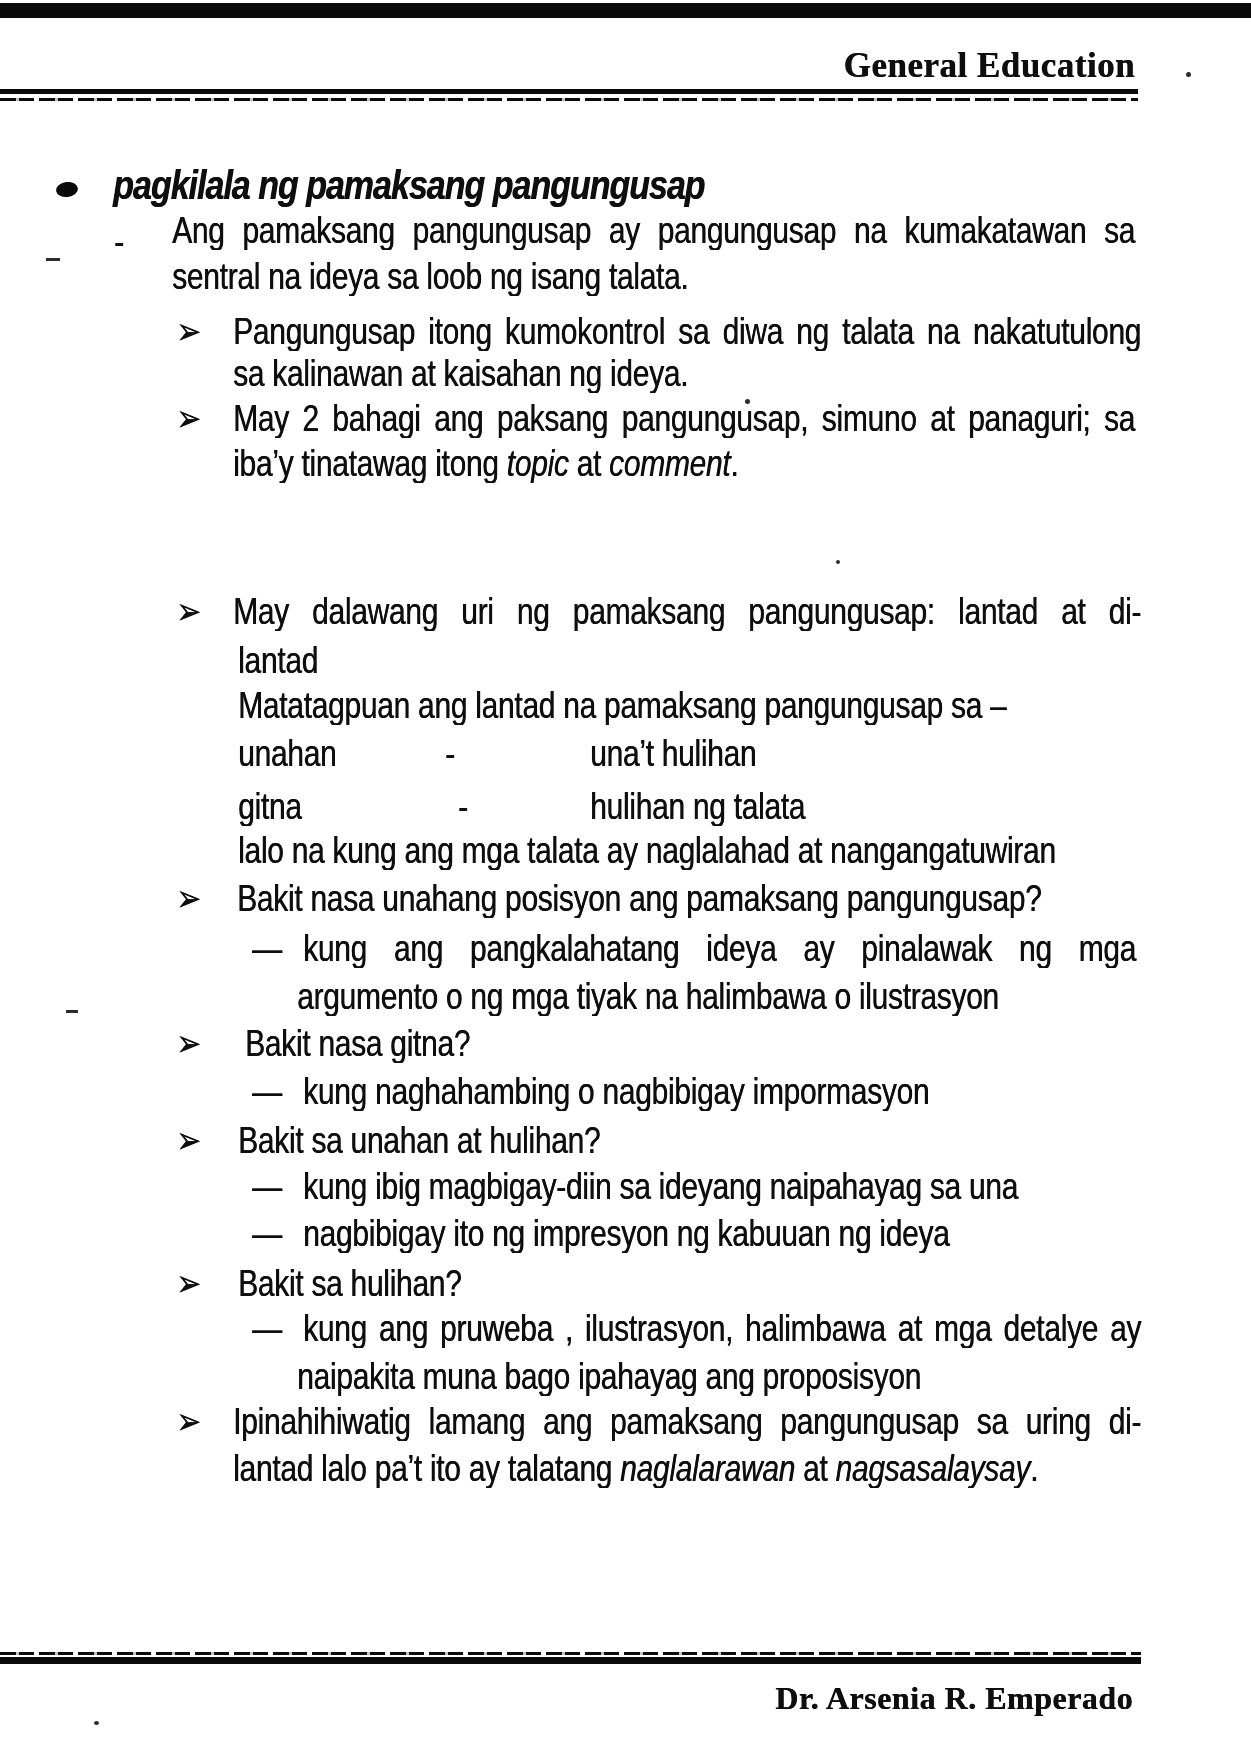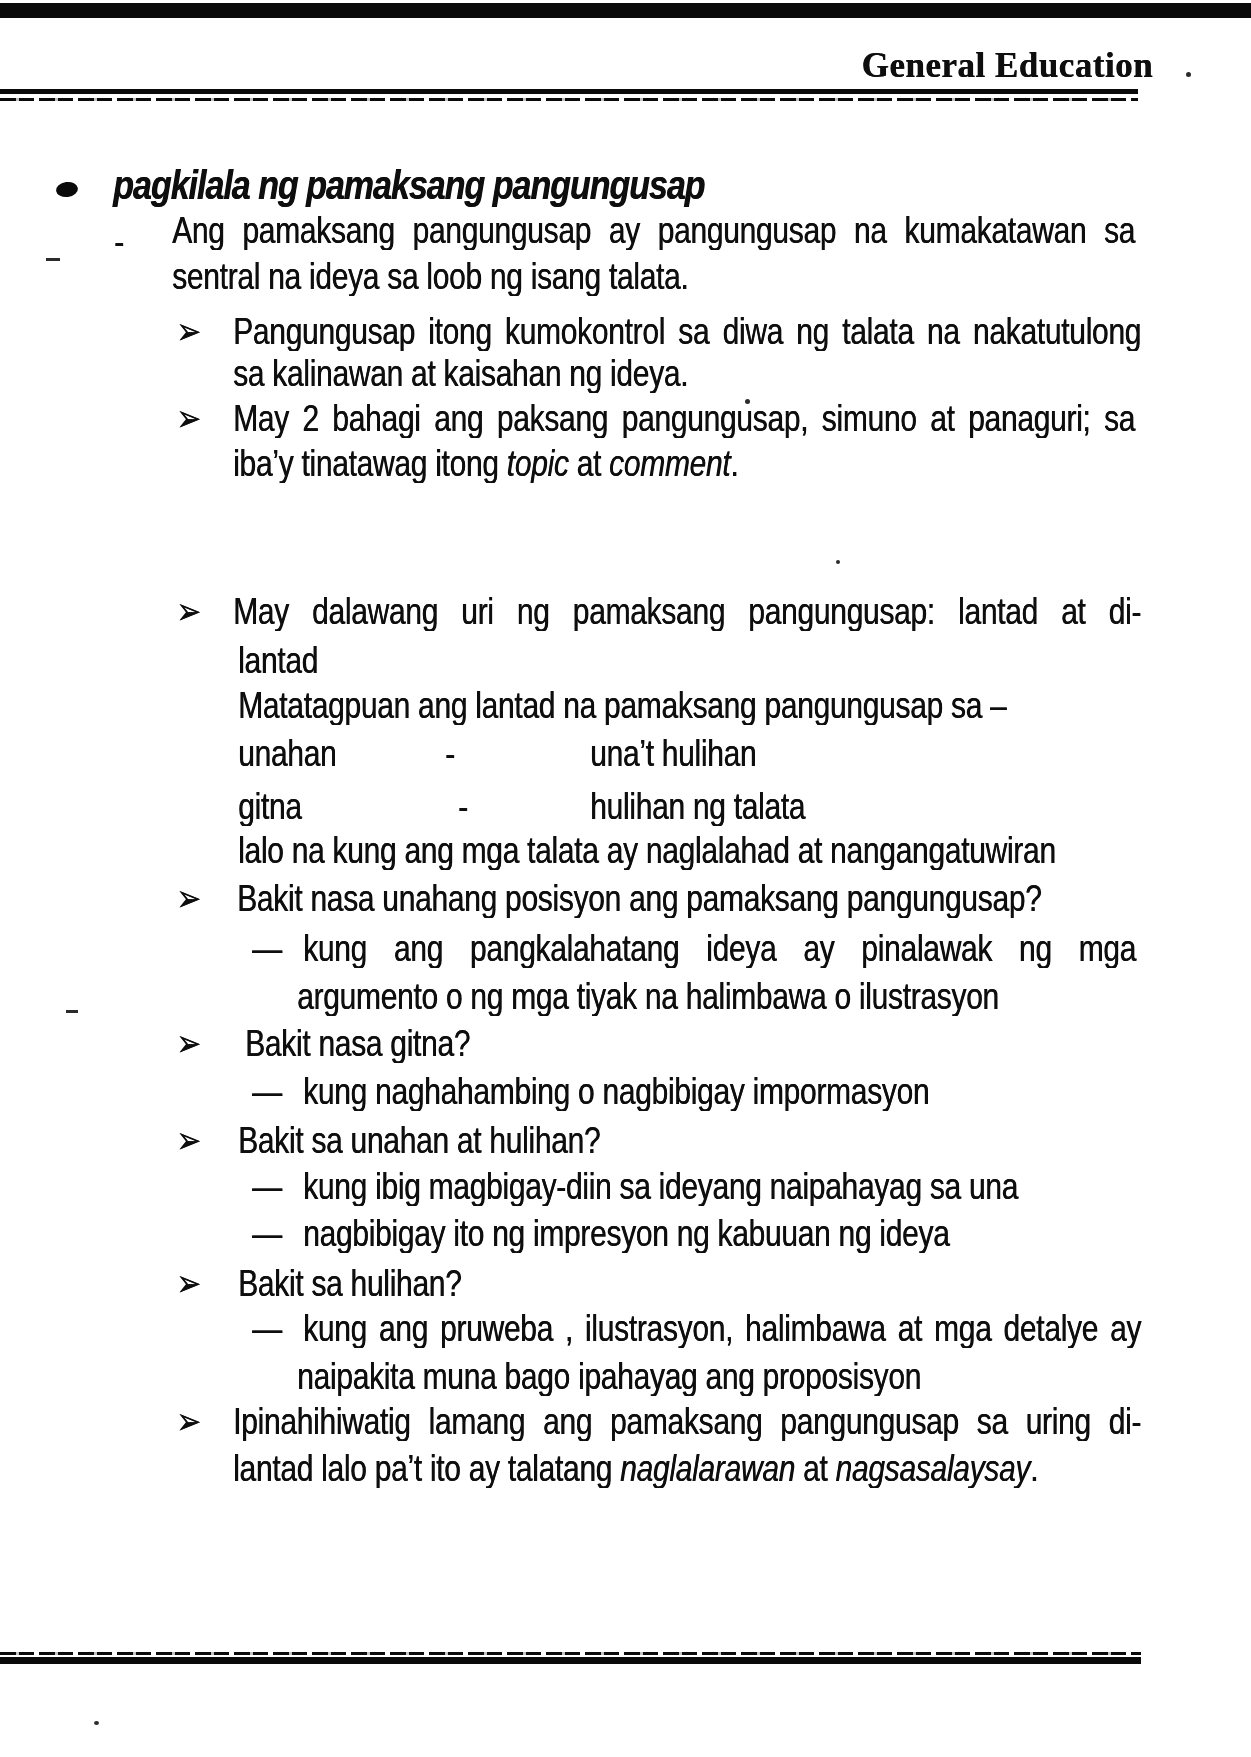--- a/index.html
+++ b/index.html
@@ -60,21 +60,21 @@
   .artifact{position:absolute;background:#2b2b2b;}
   .round{border-radius:50%;}
 </style>
 </head>
 <body>
 
 <div class="page">
 
   <div class="bar" style="left:0;top:3px;width:1251px;height:15px"></div>
 
-  <div class="serif" style="left:18px;top:46px;width:1135px">General Education</div>
+  <div class="serif" style="left:0;top:46px;width:1135px">General Education</div>
   <div class="bar" style="left:0;top:89px;width:1138px;height:5px"></div>
   <div class="dashline" style="left:0;top:98px;width:1138px"></div>
 
   <div class="bullet-dot" style="left:56px;top:182px;width:22px;height:15px"></div>
   <div class="heading" style="left:113px;top:165px">pagkilala ng pamaksang pangungusap</div>
 
   <div class="bl" style="left:114px;top:222px">-</div>
   <div class="bl just" style="left:172px;top:211px;width:963px">Ang pamaksang pangungusap ay pangungusap na kumakatawan sa</div>
   <div class="bl" style="left:172px;top:257px">sentral na ideya sa loob ng isang talata.</div>
 
@@ -124,20 +124,21 @@
   <div class="bl" style="left:252px;top:1309px">—</div>
   <div class="bl just" style="left:303px;top:1309px;width:838px">kung ang pruweba , ilustrasyon, halimbawa at mga detalye ay</div>
   <div class="bl" style="left:297px;top:1357px">naipakita muna bago ipahayag ang proposisyon</div>
 
   <div class="bl" style="left:176px;top:1402px">➢</div>
   <div class="bl just" style="left:233px;top:1402px;width:908px">Ipinahihiwatig lamang ang pamaksang pangungusap sa uring di-</div>
   <div class="bl" style="left:233px;top:1449px"><span>lantad lalo pa’t ito ay talatang </span><span class="it">naglalarawan</span><span> at </span><span class="it">nagsasalaysay</span><span>.</span></div>
 
   <div class="dashline" style="left:0;top:1652px;width:1141px"></div>
   <div class="bar" style="left:0;top:1657px;width:1141px;height:7px"></div>
+  <div class="serif" style="left:0;top:1678px;width:1133px;font-size:32px">Dr. Arsenia R. Emperado</div>
 
   <div class="artifact" style="left:46px;top:258px;width:14px;height:3px"></div>
   <div class="artifact" style="left:66px;top:1010px;width:12px;height:3px"></div>
   <div class="artifact round" style="left:745px;top:399px;width:5px;height:5px"></div>
   <div class="artifact round" style="left:1186px;top:72px;width:5px;height:5px"></div>
   <div class="artifact round" style="left:836px;top:560px;width:4px;height:4px"></div>
   <div class="artifact round" style="left:94px;top:1721px;width:5px;height:4px"></div>
 
 </div>
 

